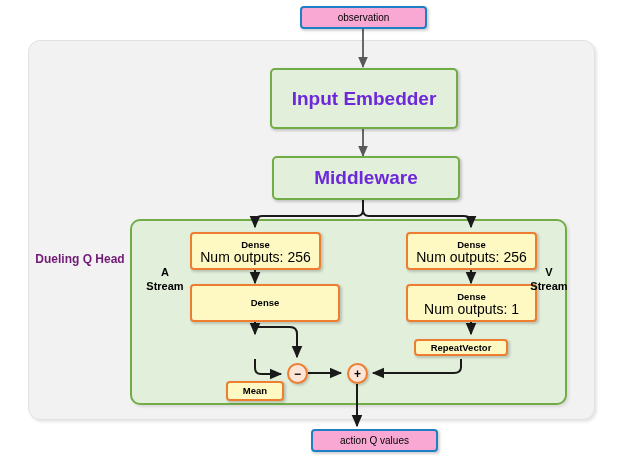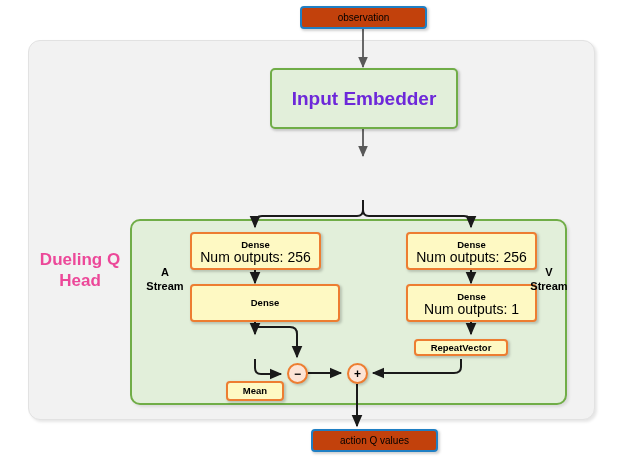--- a/index.html
+++ b/index.html
@@ -47,21 +47,21 @@
     position: absolute;
     box-sizing: border-box;
     display: flex;
     flex-direction: column;
     align-items: center;
     justify-content: center;
     text-align: center;
     box-shadow: 1.5px 1.5px 2.5px rgba(0,0,0,0.18);
   }
   .node-blue {
-    background: #c2410c;
+    background: #f9a8d4;
     border: 2px solid #1f7fc4;
     border-radius: 4px;
     color: #000000;
     font-size: 10px;
   }
   .node-green {
     background: #e2efda;
     border: 2px solid #70ad47;
     border-radius: 5px;
     color: #6d28d9;
@@ -103,23 +103,23 @@
     justify-content: center;
     font-size: 12px;
     font-weight: bold;
     color: #000;
     line-height: 1;
     box-shadow: 1.5px 1.5px 2.5px rgba(0,0,0,0.18);
   }
   
   .label-head {
     position: absolute;
-    font-size: 17px;
-    font-weight: bold;
-    color: #ec4899;
+    font-size: 12px;
+    font-weight: bold;
+    color: #701a75;
     text-align: center;
     line-height: 21px;
   }
   .label-stream {
     position: absolute;
     font-size: 11px;
     font-weight: bold;
     color: #000;
     text-align: center;
     line-height: 14px;
@@ -180,20 +180,23 @@
   </svg>
 
   <div class="node node-blue" style="left:300px; top:6px; width:127px; height:23px;">
     <span>observation</span>
   </div>
 
   <div class="node node-green" style="left:270px; top:68px; width:188px; height:61px;">
     <span>Input Embedder</span>
   </div>
 
+  <div class="node node-green" style="left:272px; top:156px; width:188px; height:44px;">
+    <span>Middleware</span>
+  </div>
 
   <div class="node node-orange" style="left:190px; top:232px; width:131px; height:38px;">
     <span class="node-title">Dense</span>
     <span class="node-sub">Num outputs: 256</span>
   </div>
 
   <div class="node node-orange" style="left:190px; top:284px; width:150px; height:38px;">
     <span class="node-title">Dense</span>
   </div>
 

